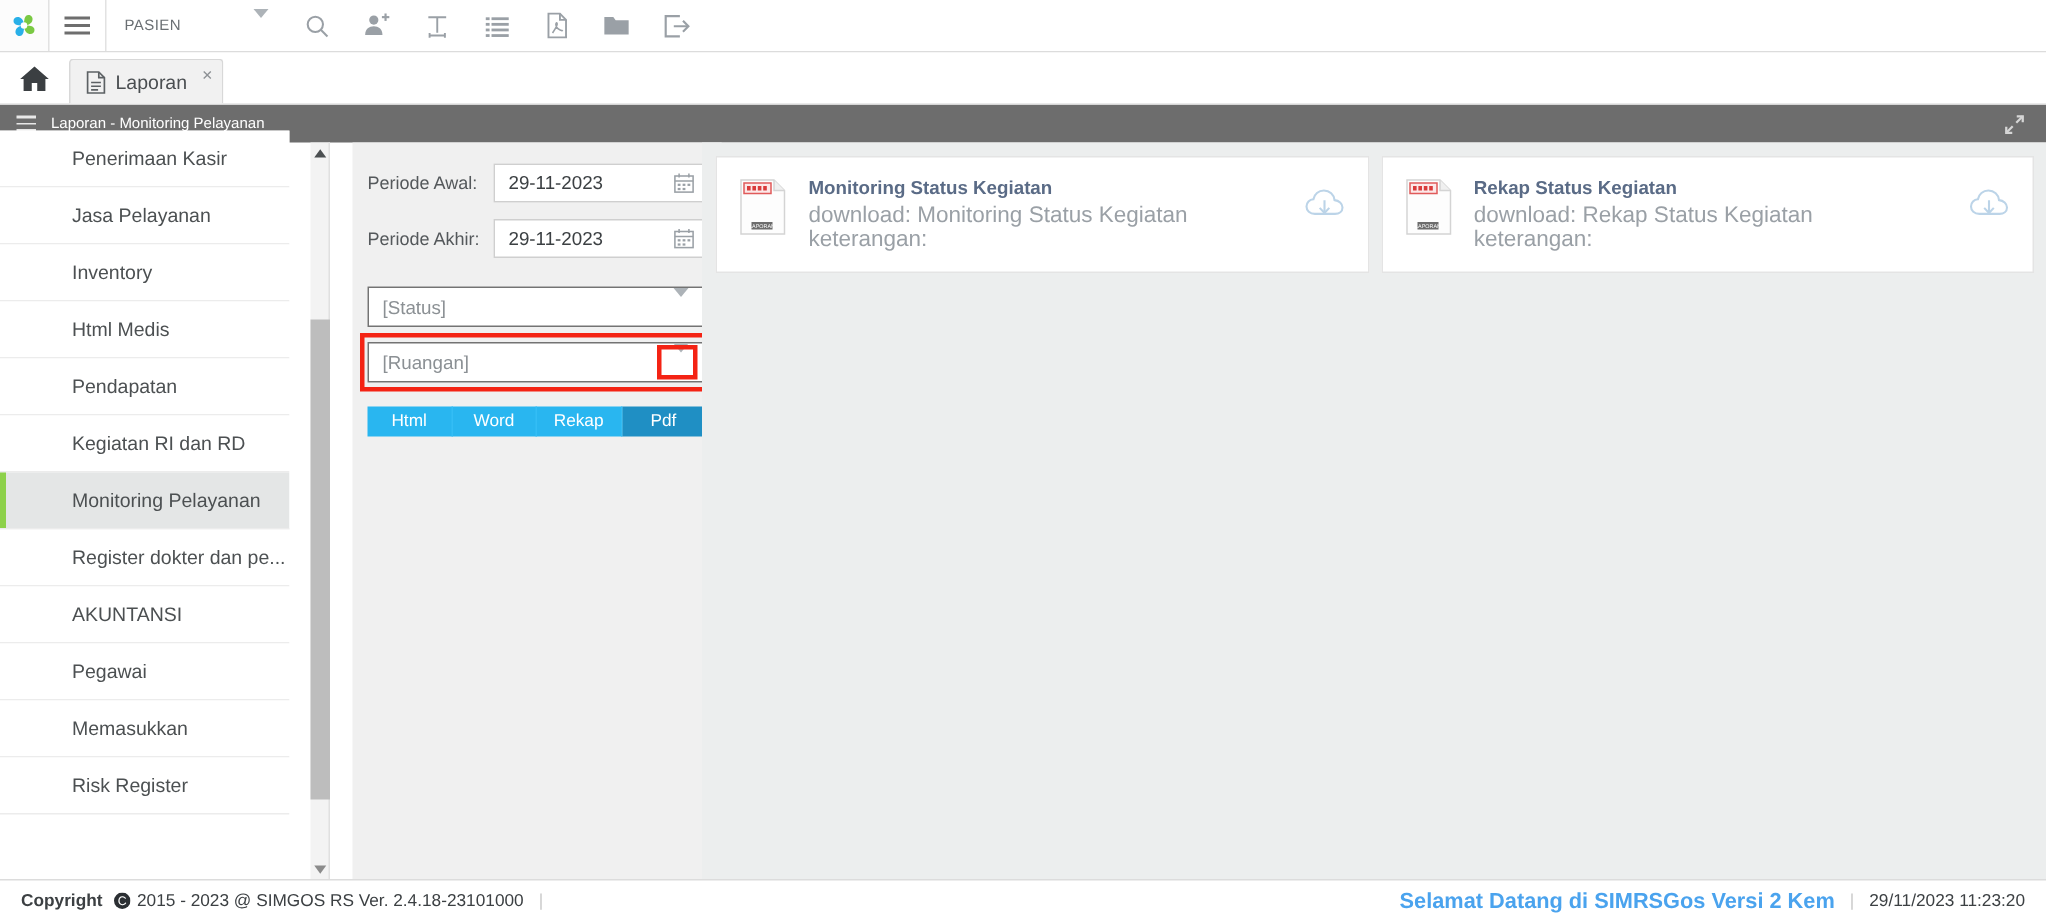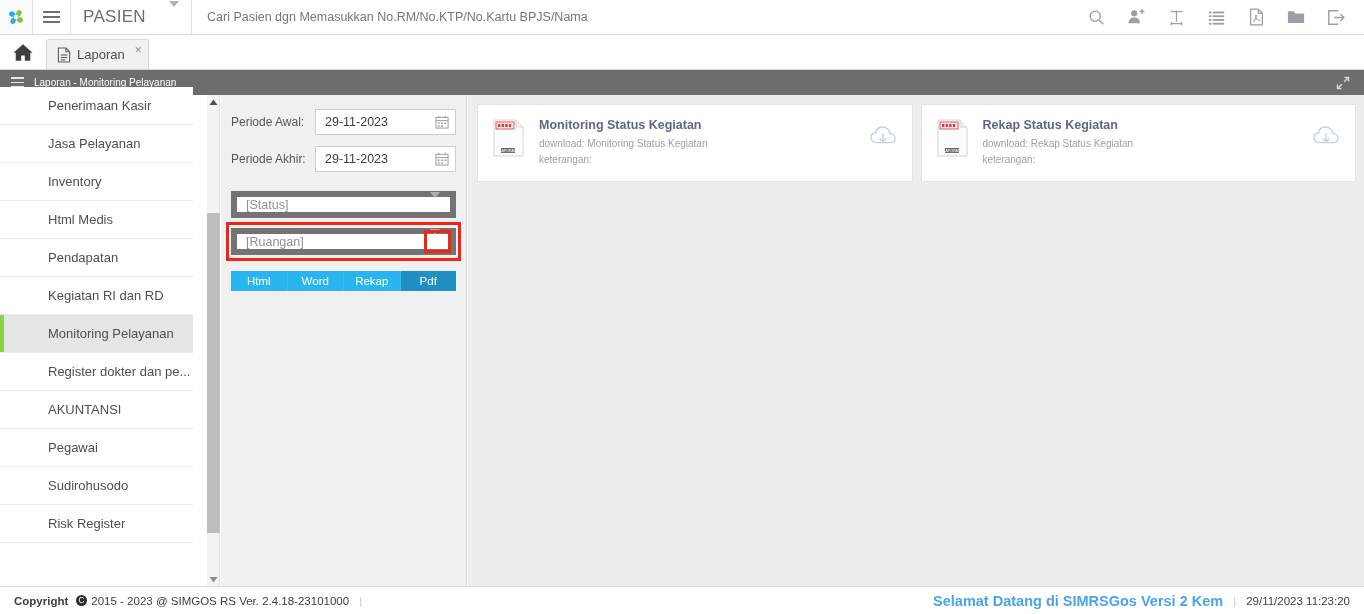--- a/index.html
+++ b/index.html
@@ -31,21 +31,21 @@
     display: block; height: 2px; background: #6e6e6e; margin: 3px 0;
   }
   .hosp-block {
     height: 34px; display: flex; align-items: center; flex: 0 0 320px;
     border-right: 1px solid #e2e2e2; padding-left: 44px;
   }
   .hosp-logo { width: 22px; height: 24px; margin-right: 10px; flex: 0 0 22px;}
   .hosp-name { font-size: 13.5px; color: #3d4144; white-space: nowrap; }
   .pasien-sel {
     flex: 0 0 120px; height: 34px; display: flex; align-items: center;
-    padding-left: 12px; font-size: 17px; color: #6a6f73; letter-spacing: .3px;
+    padding-left: 12px; font-size: 10px; color: #6a6f73; letter-spacing: .3px;
   }
   .sel-caret { margin-left: auto; margin-right: 12px; }
   .caret { width: 0; height: 0; border-left: 5px solid transparent;
            border-right: 5px solid transparent; border-top: 6px solid #adb3b8; }
   .search-field {
     flex: 1; height: 34px; display: flex; align-items: center;
     border-left: 1px solid #e2e2e2; padding-left: 15px;
     font-size: 12.5px; color: #72777b;
   }
   .topicons { display: flex; align-items: center; height: 34px; padding-right: 8px; }
@@ -109,35 +109,35 @@
     background: #f3f3f3; border-right: 1px solid #e0e0e0;
   }
   .sc-arrow { width: 13px; height: 14px; display:flex; align-items:center;
               justify-content:center; cursor: pointer;}
   .sc-arrow.down { position: absolute; bottom: 0; }
   .sc-thumb { position: absolute; top: 118px; left: 0; width: 13px;
               height: 320px; background: #bdbdbd; cursor: pointer; }
 
   
   .formpanel {
-    position: absolute; top: 95px; left: 221px; width: 246px; height: 491px;
+    position: absolute; top: 95px; left: 235px; width: 246px; height: 491px;
     background: #f0f0f0; border-right: 1px solid #d8d8d8;
     padding: 14px 10px 0 10px;
   }
   .frow { display: flex; align-items: center; margin-bottom: 11px; }
   .flabel { width: 84px; font-size: 12px; color: #54585b; }
   .datebox {
     flex: 1; height: 26px; background: #ffffff; border: 1px solid #cfcfcf;
     display: flex; align-items: center; padding: 0 6px 0 9px;
     font-size: 12.5px; color: #3c4043;
   }
   .datebox .cal { margin-left: auto; display:flex; color: #9aa0a6;}
   .selbox {
     position: relative; height: 27px; background: #ffffff;
-    border: 6px solid #737373; display: flex; align-items: center;
+    border: 1px solid #737373; display: flex; align-items: center;
     padding-left: 9px; font-size: 12.5px; color: #8b9094; margin-top: 19px;
     cursor: pointer;
   }
   .selbox .sarrow { margin-left: auto; margin-right: 10px; }
   #ruangan-wrap { position: relative; margin-top: 10px; }
   .hl-outer {
     position: absolute; left: -5px; top: -6px; right: -5px; bottom: -6px;
     border: 3px solid #f42314; pointer-events: none;
   }
   .hl-inner {
@@ -161,21 +161,21 @@
   }
   .card {
     flex: 1; background: #ffffff; border: 1px solid #e4e4e4; height: 78px;
     display: flex; align-items: flex-start; padding: 12px 14px 0 14px;
     position: relative;
   }
   .card-doc { width: 33px; flex: 0 0 33px; margin-right: 14px; margin-top: 2px;}
   .card-text { padding-top: 1px; }
   .card-title { font-size: 12.5px; font-weight: bold; color: #5a6b86;
                 margin-bottom: 4px; }
-  .card-sub { font-size: 10px; color: #9aa0a6; line-height: 16px; }
+  .card-sub { font-size: 15px; color: #9aa0a6; line-height: 16px; }
   .card-dl { position: absolute; right: 16px; top: 20px; cursor: pointer;
              color: #bcd4e8; display: flex;}
 
   
   .footer {
     position: absolute; bottom: 0; left: 0; width: 1364px; height: 28px;
     background: #ffffff; border-top: 1px solid #dcdcdc;
     display: flex; align-items: center; padding: 0 14px;
     font-size: 11.5px; color: #3c4043;
   }
@@ -211,23 +211,20 @@
           <span></span>
       </div>
     </div>
 
 
     <div class="pasien-sel">
       <span>PASIEN</span>
       <span class="sel-caret"><span class="caret"></span></span>
     </div>
 
-    <div class="search-field">
-      <span>Cari Pasien dgn Memasukkan No.RM/No.KTP/No.Kartu BPJS/Nama</span>
-    </div>
 
     <div class="topicons">
       <div class="topicon">
         <svg width="17" height="17" viewBox="0 0 20 20" fill="none" stroke="currentColor" stroke-width="1.6">
           <circle cx="8.5" cy="8.5" r="6"></circle>
             <line x1="13" y1="13" x2="18" y2="18"></line>
         </svg>
       </div>
       <div class="topicon">
         <svg width="18" height="18" viewBox="0 0 20 20" fill="currentColor">
@@ -343,21 +340,21 @@
       <div class="side-item">
         <span>Register dokter dan pe...</span>
       </div>
       <div class="side-item">
         <span>AKUNTANSI</span>
       </div>
       <div class="side-item">
         <span>Pegawai</span>
       </div>
       <div class="side-item">
-        <span>Sudirohusodo</span>
+        <span>Memasukkan</span>
       </div>
       <div class="side-item">
         <span>Risk Register</span>
       </div>
     </div>
 
   <div class="side-scroll">
     <div class="sc-arrow">
       <svg width="9" height="7" viewBox="0 0 9 7" fill="#4c5052">
           <path d="M4.5 0.5 L8.5 6 L0.5 6 Z"></path>

